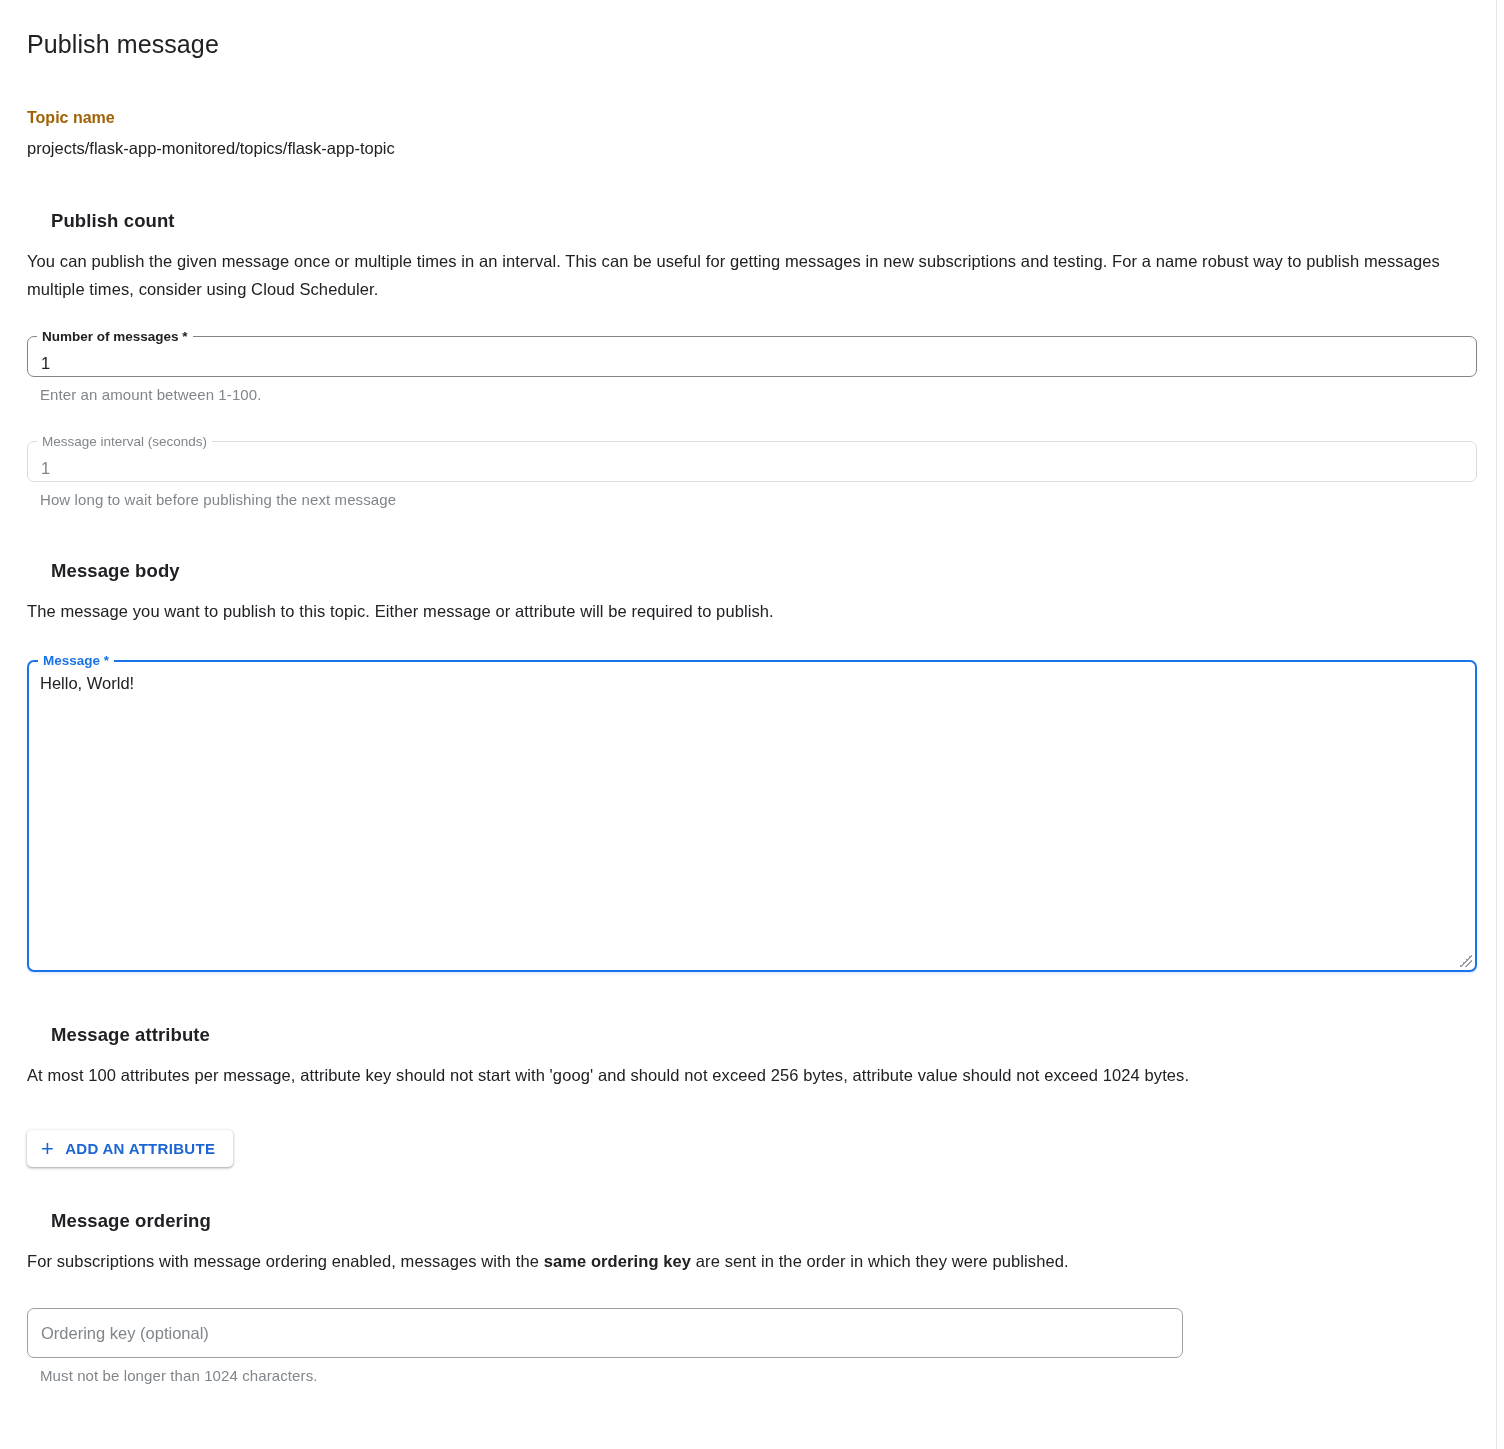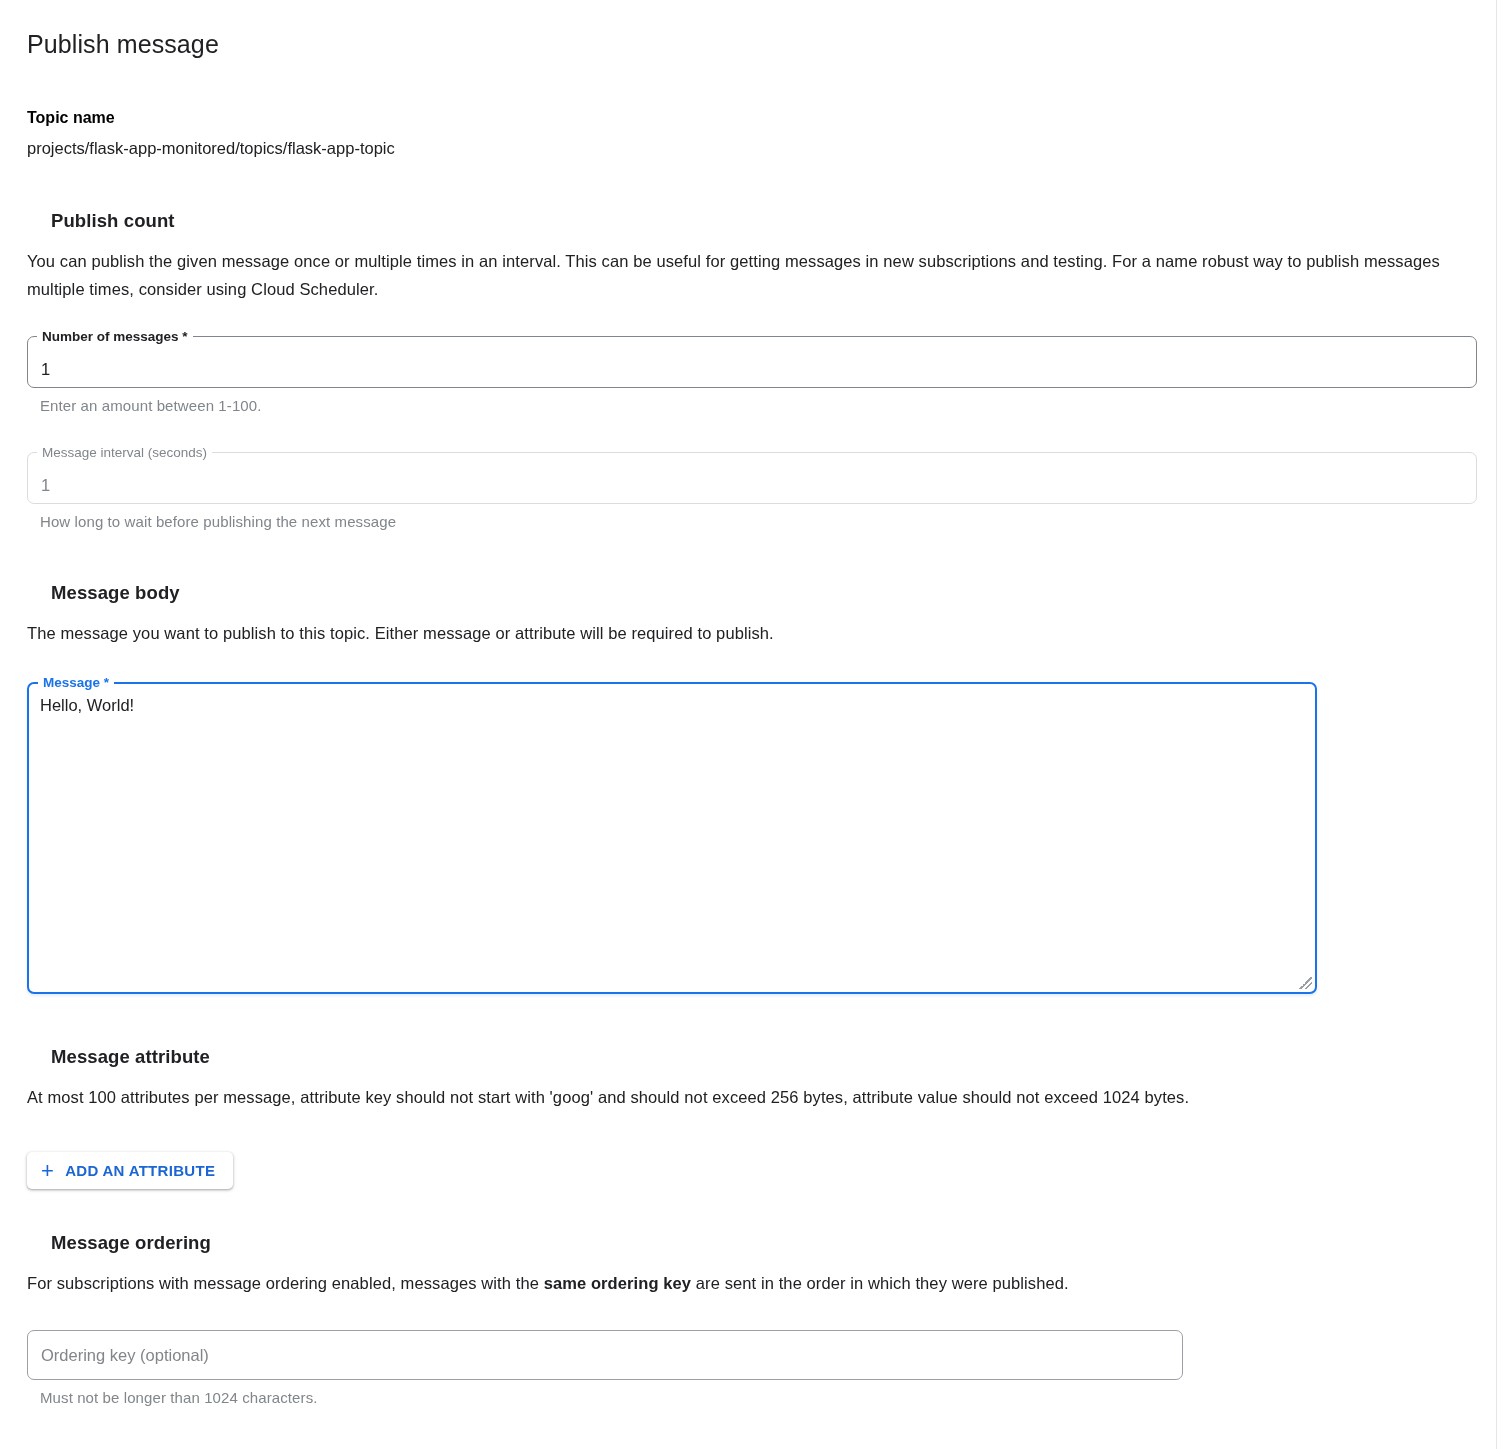--- a/index.html
+++ b/index.html
@@ -27,21 +27,21 @@
   .page-title {
     font-size: 25px;
     font-weight: 400;
     color: #202124;
     letter-spacing: 0.1px;
   }
   .topic-label {
     margin-top: 50px;
     font-size: 16px;
     font-weight: 700;
-    color: #000000;
+    color: #a16207;
   }
   .topic-value {
     margin-top: 12px;
     font-size: 16.5px;
     color: #202124;
   }
   .section-heading {
     font-size: 18.5px;
     font-weight: 700;
     color: #202124;
@@ -53,21 +53,21 @@
     font-size: 16.5px;
     line-height: 28px;
     color: #202124;
     max-width: 1452px;
     letter-spacing: 0.1px;
   }
   
   .field {
     position: relative;
     width: 1450px;
-    height: 52px;
+    height: 41px;
     border: 1px solid #80868b;
     border-radius: 7px;
     background: #ffffff;
   }
   .field .floating-label {
     position: absolute;
     top: -9px;
     left: 9px;
     background: #ffffff;
     padding: 0 5px;
@@ -94,21 +94,21 @@
   .helper-text {
     margin-top: 9px;
     margin-left: 13px;
     font-size: 15px;
     color: #80868b;
     letter-spacing: 0.1px;
   }
   
   .field-textarea {
     position: relative;
-    width: 1290px;
+    width: 1450px;
     height: 312px;
     border: 2px solid #1a73e8;
     border-radius: 7px;
     background: #ffffff;
     box-shadow: 0 2px 3px rgba(26,115,232,0.12);
   }
   .field-textarea .floating-label {
     position: absolute;
     top: -10px;
     left: 9px;

